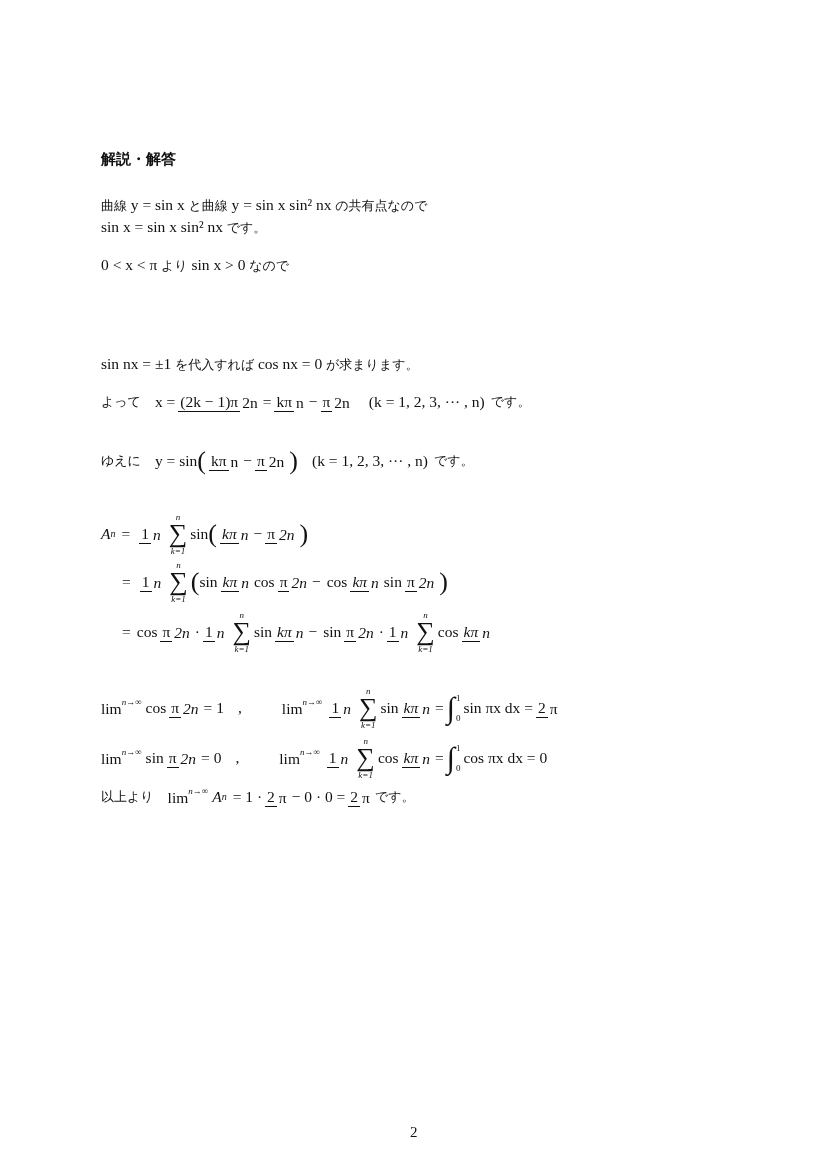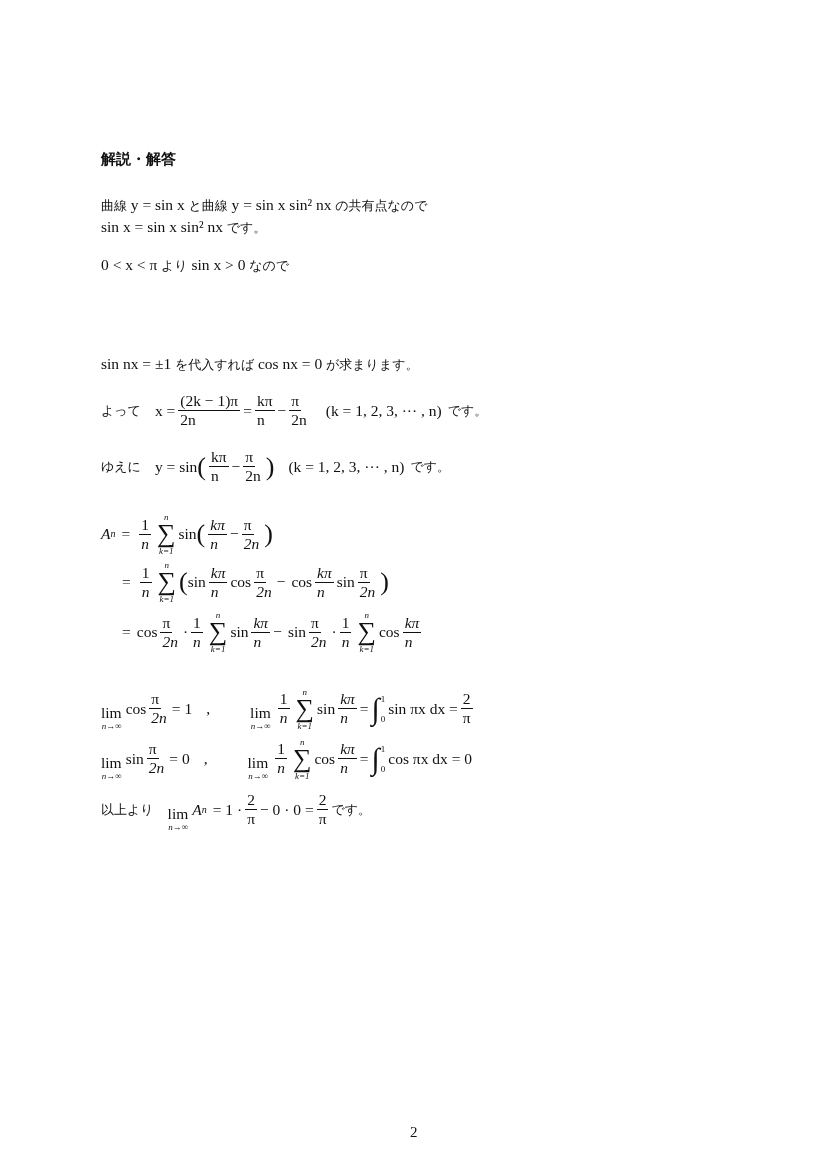--- a/index.html
+++ b/index.html
@@ -5,27 +5,27 @@
   html, body { margin: 0; padding: 0; background: #ffffff; }
   body { width: 827px; height: 1170px; position: relative; overflow: hidden;
          font-family: "Liberation Serif", "DejaVu Serif", serif; color: #111; }
   .page { position: absolute; left: 0; top: 0; width: 827px; height: 1170px; }
   .line { position: absolute; left: 101px; font-size: 15px; line-height: 20px; white-space: nowrap; }
   .jp { font-family: "DejaVu Sans", sans-serif; font-size: 13px; }
   .heading { font-family: "DejaVu Sans", sans-serif; font-weight: bold; font-size: 15px; }
   .m { font-family: "Liberation Serif", "DejaVu Serif", serif; font-size: 15.5px; }
   i.v { font-style: italic; }
   .row { display: inline-flex; align-items: center; }
-  .frac { display: inline-flex; flex-direction: column; align-items: flex-start; vertical-align: middle; margin: 0 3px; }
+  .frac { display: inline-flex; flex-direction: row; align-items: flex-end; vertical-align: middle; margin: 0 3px; }
   .frac > span { display: block; padding: 0 2px; line-height: 18px; }
   .frac > .num { border-bottom: 1px solid #111; }
   .sum { display: inline-flex; flex-direction: column; align-items: center; vertical-align: middle; margin: 0 3px; }
   .sum .sub, .sum .sup { font-size: 9px; line-height: 10px; font-style: italic; }
   .sum .sig { font-size: 26px; line-height: 24px; }
-  .lim { display: inline-flex; flex-direction: column; align-items: flex-end; vertical-align: middle; margin-right: 4px; margin-top: 16px; }
+  .lim { display: inline-flex; flex-direction: row; align-items: flex-start; vertical-align: middle; margin-right: 4px; }
   .lim .sub { font-size: 9px; line-height: 9px; font-style: italic; }
   .lim .top { line-height: 18px; margin-top: 2px; }
   .int { display: inline-flex; align-items: center; margin: 0 3px; }
   .int .sym { font-size: 30px; font-style: italic; line-height: 30px; }
   .int .lims { display: inline-flex; flex-direction: column; justify-content: space-between; height: 40px; font-size: 9px; margin-left: 1px; }
   .paren { font-size: 26px; line-height: 26px; font-weight: 200; }
   .sp { display: inline-block; width: 6px; }
   .sp2 { display: inline-block; width: 14px; }
   .sp3 { display: inline-block; width: 40px; }
   .pagenum { position: absolute; top: 1124px; left: 410px; font-size: 15px; }

